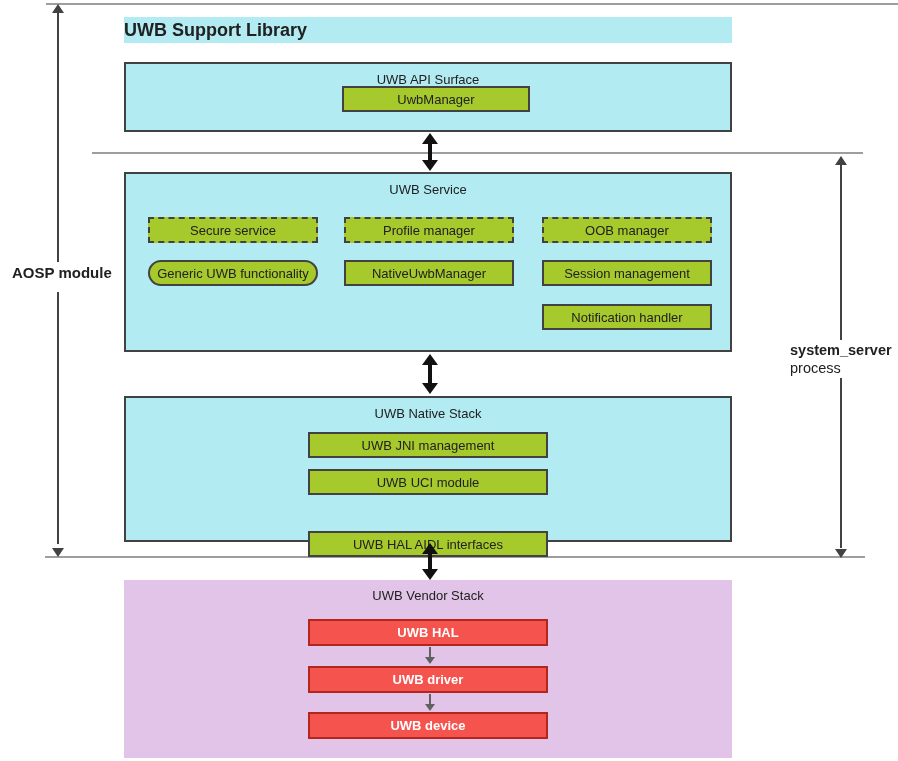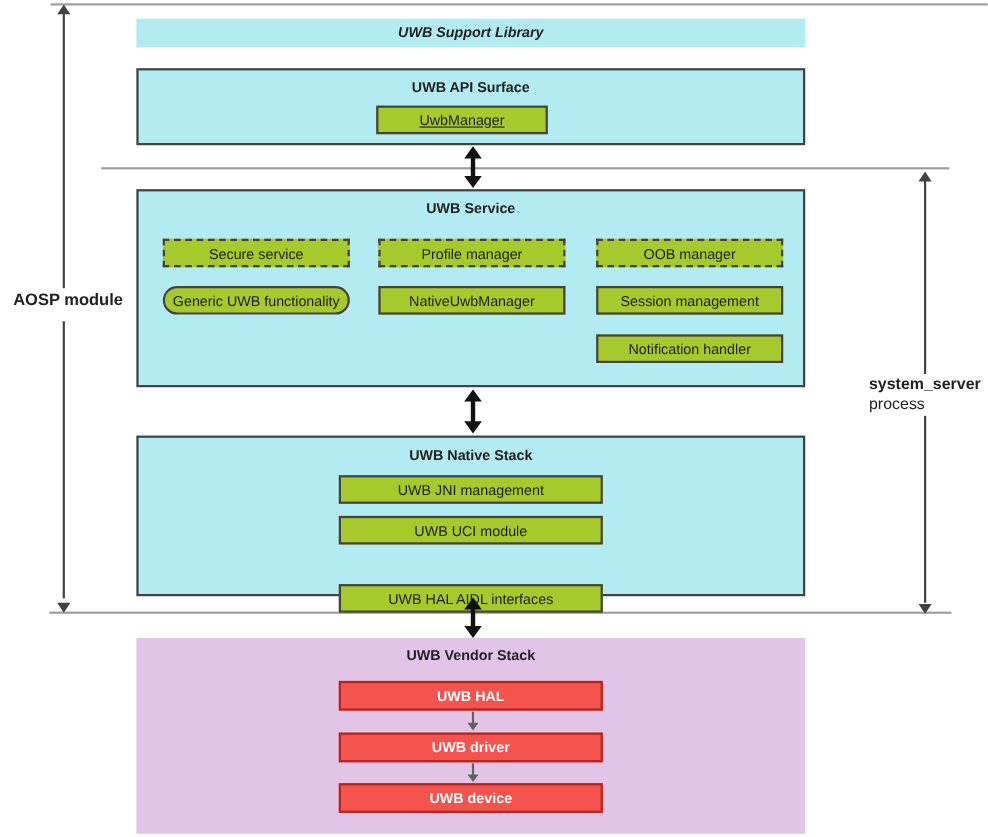--- a/index.html
+++ b/index.html
@@ -11,22 +11,22 @@
   body{background:#ffffff;font-family:"Liberation Sans",sans-serif;color:var(--text);}
   .canvas{position:relative;width:898px;height:761px;background:#ffffff;overflow:hidden;}
 
   .hline{position:absolute;height:2px;background:var(--grayline);}
 
   .panel{position:absolute;left:124px;width:608px;box-sizing:border-box;}
   .panel.cyan{background:var(--cyan);border:2px solid var(--dark);}
   .panel.bar{background:var(--cyan);border:none;}
   .panel.purple{background:var(--purple);border:none;}
   .panel-title{position:absolute;top:8px;left:0;right:0;text-align:center;
-    font-weight:bold;font-size:13px;color:var(--text);}
-  .bar-title{width:100%;text-align:center;font-weight:bold;font-size:13px;line-height:26px;font-style:italic;}
+    font-weight:normal;font-size:13px;color:var(--text);}
+  .bar-title{width:100%;text-align:left;font-weight:bold;font-size:18px;line-height:26px;}
 
   .chip{position:absolute;box-sizing:border-box;display:flex;align-items:center;
     justify-content:center;font-size:13px;color:var(--text);text-align:center;}
   .chip.green{background:var(--green);border:2px solid var(--dark);}
   .chip.dashed{border-style:dashed;}
   .chip.red{background:var(--red);border:2px solid var(--redborder);color:#ffffff;font-weight:bold;}
 
   
   .darrow{position:absolute;width:22px;}
   .darrow .shaft{position:absolute;left:50%;transform:translateX(-50%);width:4px;
@@ -67,21 +67,21 @@
   <div class="hline" style="left:46px;top:3px;width:852px;"></div>
   <div class="hline" style="left:92px;top:152px;width:771px;"></div>
   <div class="hline" style="left:45px;top:556px;width:820px;"></div>
 
   <div class="panel bar" style="top:17px;height:26px;">
     <div class="bar-title">UWB Support Library</div>
   </div>
 
   <div class="panel cyan" style="top:62px;height:70px;">
     <div class="panel-title">UWB API Surface</div>
-    <div class="chip green" style="left:50%;margin-left:-86px;top:32px;width:156px;height:26px;text-decoration:underline;">UwbManager</div>
+    <div class="chip green" style="left:50%;margin-left:-86px;top:22px;width:188px;height:26px;">UwbManager</div>
   </div>
 
   <div class="darrow" style="left:419px;top:133px;height:38px;">
     <div class="up"></div>
       <div class="shaft"></div>
       <div class="down"></div>
   </div>
 
   <div class="panel cyan" style="top:172px;height:180px;padding-left:23px;">
     <div class="panel-title">UWB Service</div>

